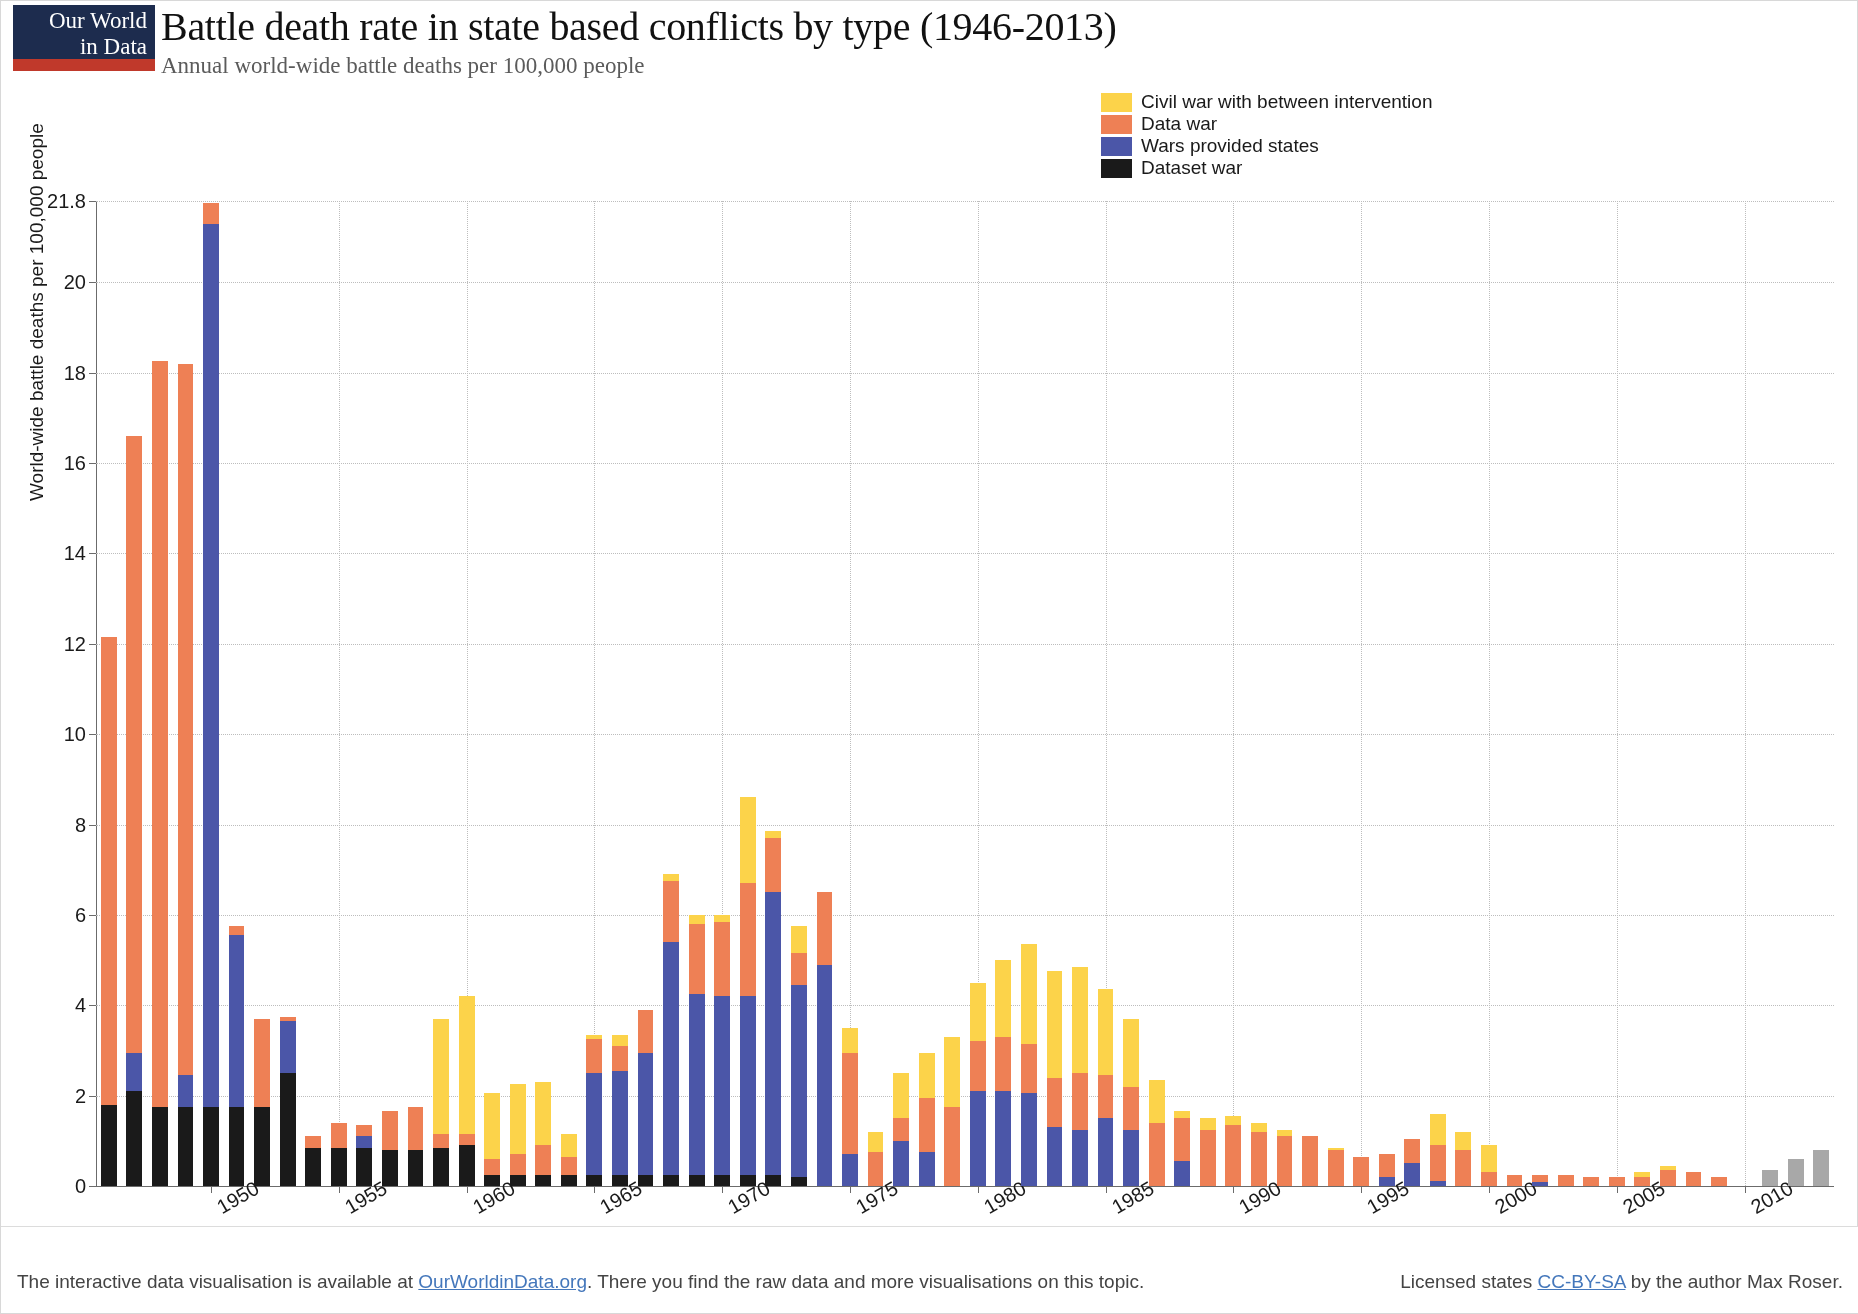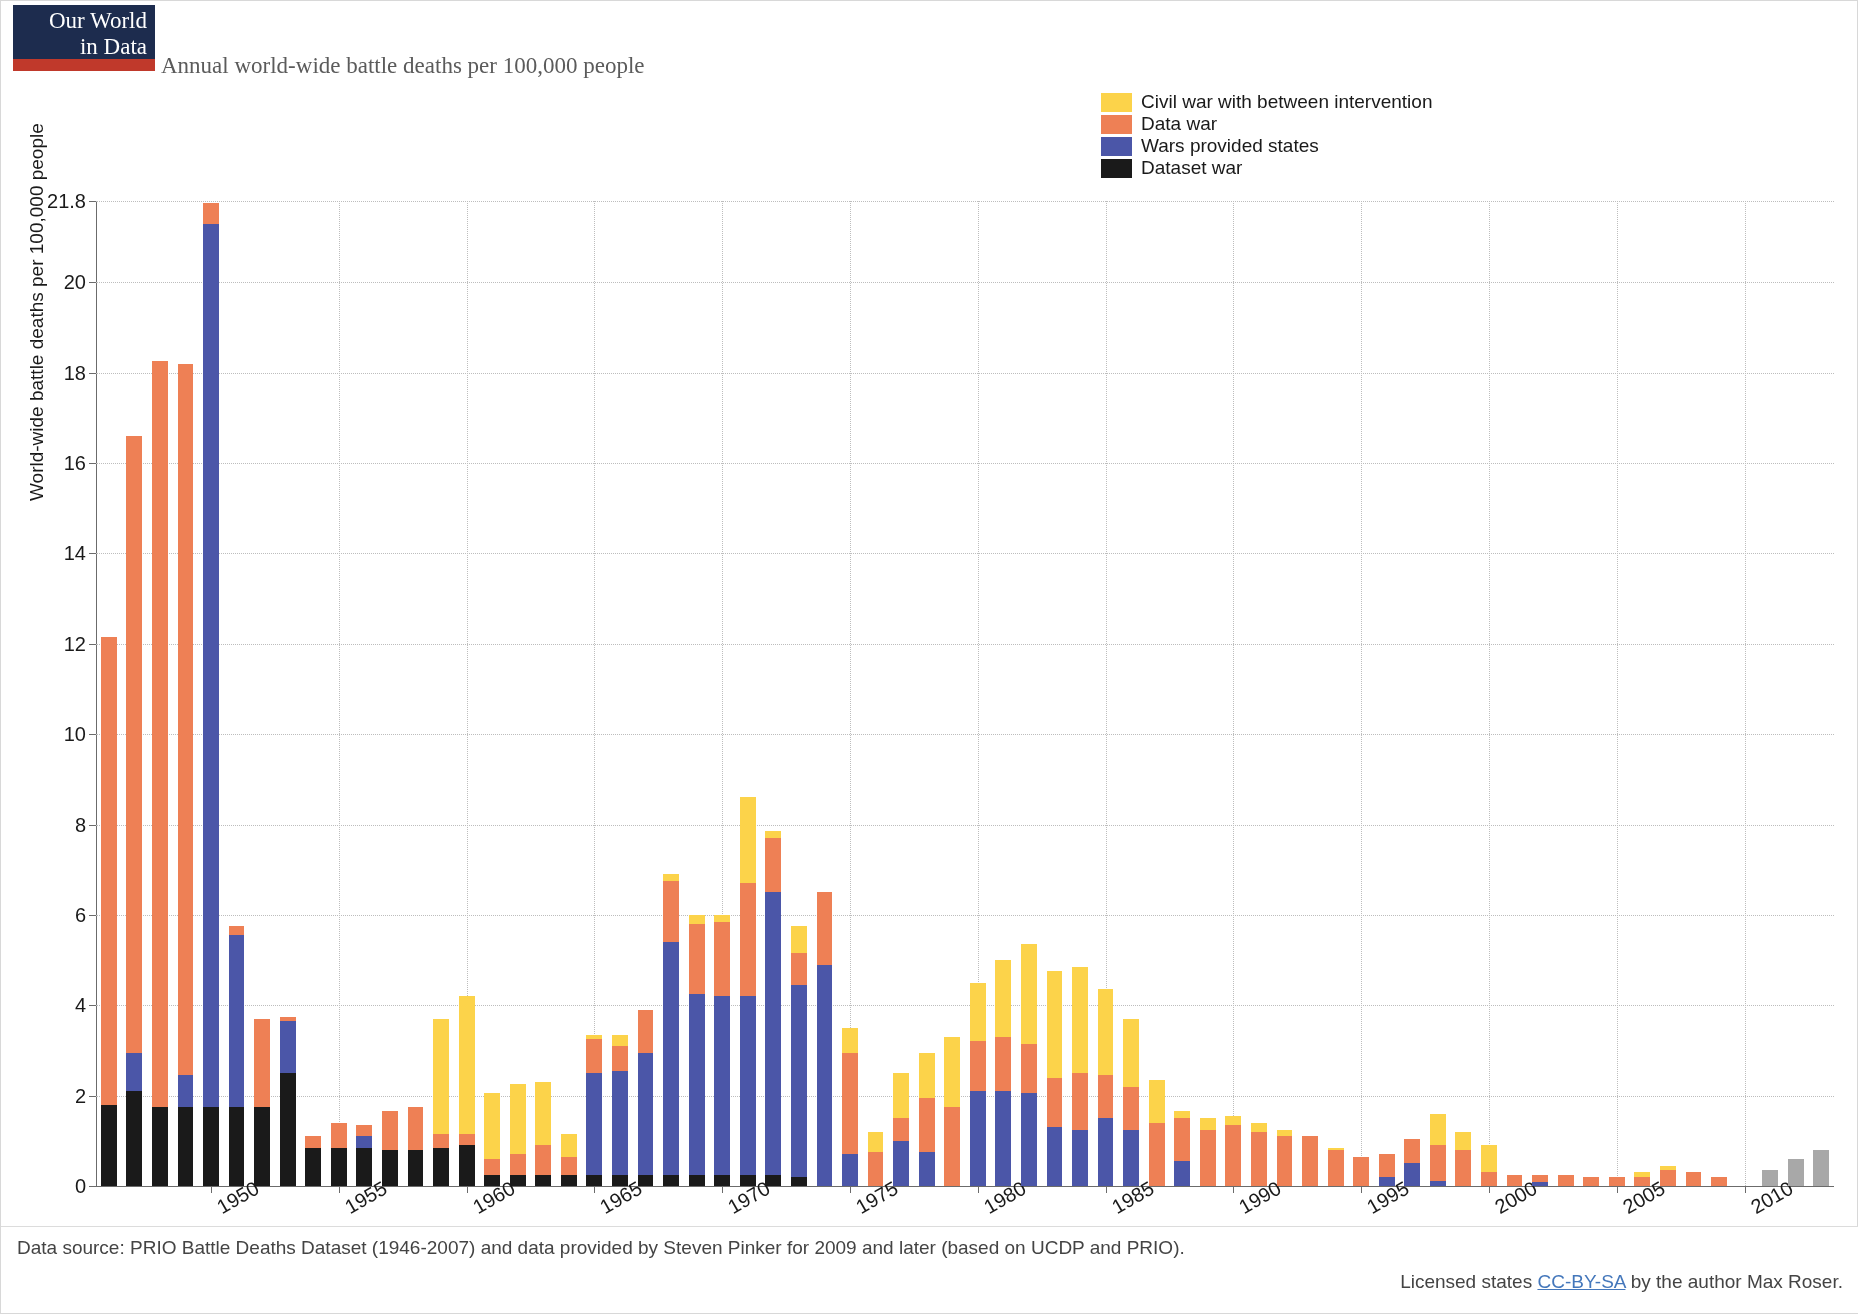--- a/index.html
+++ b/index.html
@@ -227,20 +227,21 @@
 <body>
 
 <div id="page">
 
   <div class="header">
     <div class="owid-logo">
       <span>Our World</span>
       <span class="l2">in Data</span>
     </div>
     <div class="owid-bar"></div>
+    <div class="title">Battle death rate in state based conflicts by type (1946-2013)</div>
     <div class="subtitle">Annual world-wide battle deaths per 100,000 people</div>
   </div>
 
   <div class="legend" id="legend-host">
       <div class="legend-row" style="top: 0px;">
         <span class="legend-swatch" style="background: rgb(252, 211, 74);"></span>
         <span class="legend-label">Civil war with between intervention</span>
       </div>
       <div class="legend-row" style="top: 22px;">
         <span class="legend-swatch" style="background: rgb(238, 128, 85);"></span>
@@ -628,19 +629,21 @@
       </div>
       <div class="bar" title="2012: 0.60" style="left: 1691.74px; width: 15.8465px; height: 27.1101px;">
         <div class="seg" style="height: 100%; background: rgb(168, 168, 168);"></div>
       </div>
       <div class="bar" title="2013: 0.80" style="left: 1717.3px; width: 15.8465px; height: 36.1468px;">
         <div class="seg" style="height: 100%; background: rgb(168, 168, 168);"></div>
       </div>
     </div>
 
   <div class="footer">
-    <div class="footer-line footer-l1">Data source:  PRIO Battle Deaths Dataset (1946-2007) and data provided by Steven Pinker for 2009 and later (based on UCDP and PRIO).</div>
+    <div class="footer-line footer-l2">
+      <span>The interactive data visualisation is available at </span><a class="link" href="#">OurWorldinData.org</a><span>. There you find the raw data and more visualisations on this topic.</span>
+    </div>
     <div class="footer-line footer-l3">
       <span>Licensed states </span><a class="link" href="#">CC-BY-SA</a><span> by the author Max Roser.</span>
     </div>
   </div>
 
 </div>
 
 </body></html>

